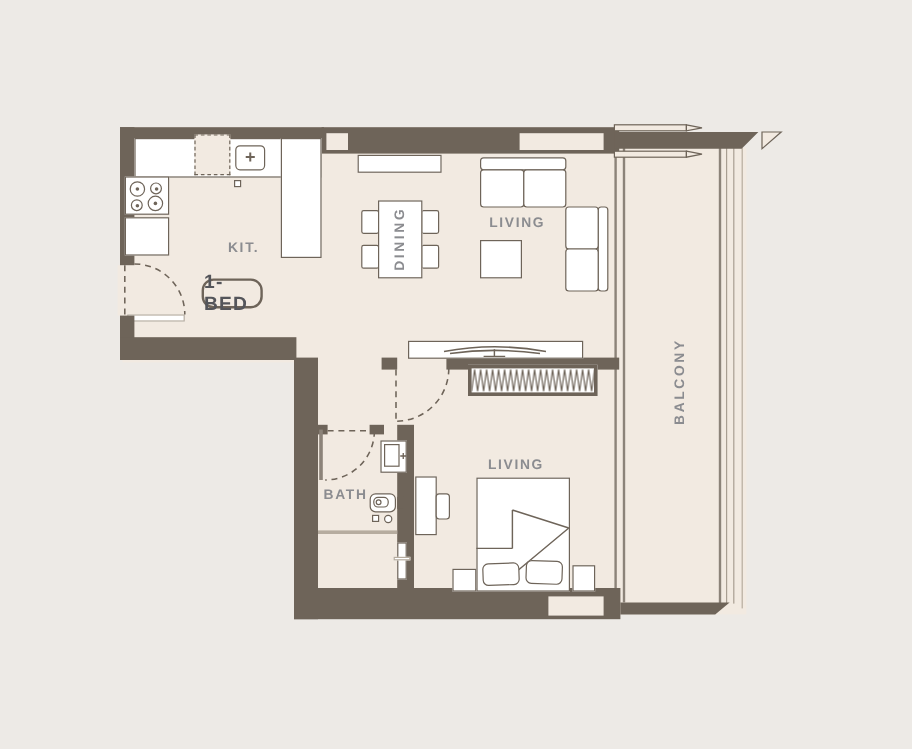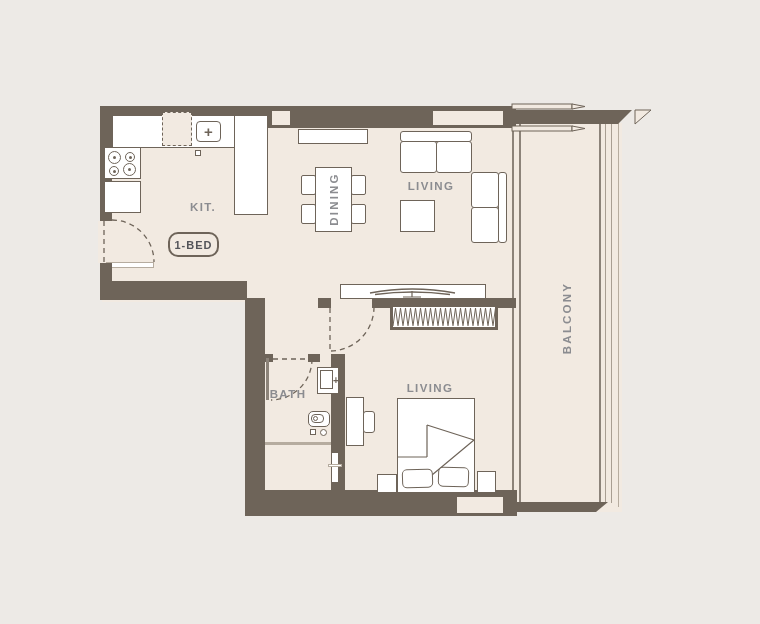--- a/index.html
+++ b/index.html
@@ -16,21 +16,21 @@
   .beige{background:var(--floor);}
   .fur{background:var(--furniture-fill);border:1.5px solid var(--outline);}
   .thin{border-width:1px;}
   .lbl{position:absolute;color:var(--label-text);font-size:11.5px;font-weight:700;
        letter-spacing:1.4px;white-space:nowrap;transform:translate(-50%,-50%);}
   .lbl.vert{transform:translate(-50%,-50%) rotate(-90deg);letter-spacing:2.2px;}
   .burner{position:absolute;border:1.5px solid var(--outline);border-radius:50%;background:var(--furniture-fill);}
   .burner::after{content:"";position:absolute;left:50%;top:50%;width:3px;height:3px;margin:-1.5px 0 0 -1.5px;
        border-radius:50%;background:var(--outline);}
   .badge{position:absolute;border:2px solid var(--outline);border-radius:10px;background:var(--floor);
-       color:var(--badge-text);font-size:11px;font-weight:700;letter-spacing:1px;
+       color:var(--badge-text);font-size:16px;font-weight:700;letter-spacing:1px;
        display:flex;align-items:center;justify-content:center;}
   .plus{position:absolute;color:var(--outline);font-weight:700;transform:translate(-50%,-52%);}
   svg{position:absolute;overflow:visible;}
 </style>
 </head>
 <body>
 
 <div id="plan">
 
   <div class="abs beige" style="left:102px;top:106px;width:414px;height:196px;"></div>
@@ -157,17 +157,17 @@
       <path d="M374,307 A44,44 0 0 1 330,351"></path>
       <path d="M273,359 L312,359"></path>
       <path d="M312,359 A41,41 0 0 1 271,400"></path>
     </g>
   </svg>
 
   <div class="lbl" style="left:203px;top:207px;">KIT.</div>
   <div class="lbl vert" style="left:334px;top:199px;">DINING</div>
   <div class="lbl" style="left:431px;top:186px;">LIVING</div>
   <div class="lbl" style="left:430px;top:388px;">LIVING</div>
-  <div class="lbl" style="left:288px;top:394px;">BATH</div>
+  <div class="lbl" style="left:288px;top:413px;">BATH</div>
   <div class="lbl vert" style="left:567px;top:318px;">BALCONY</div>
   <div class="badge" style="left:168px;top:232px;width:47px;height:21px;">1-BED</div>
 
 </div>
 
 </body></html>

